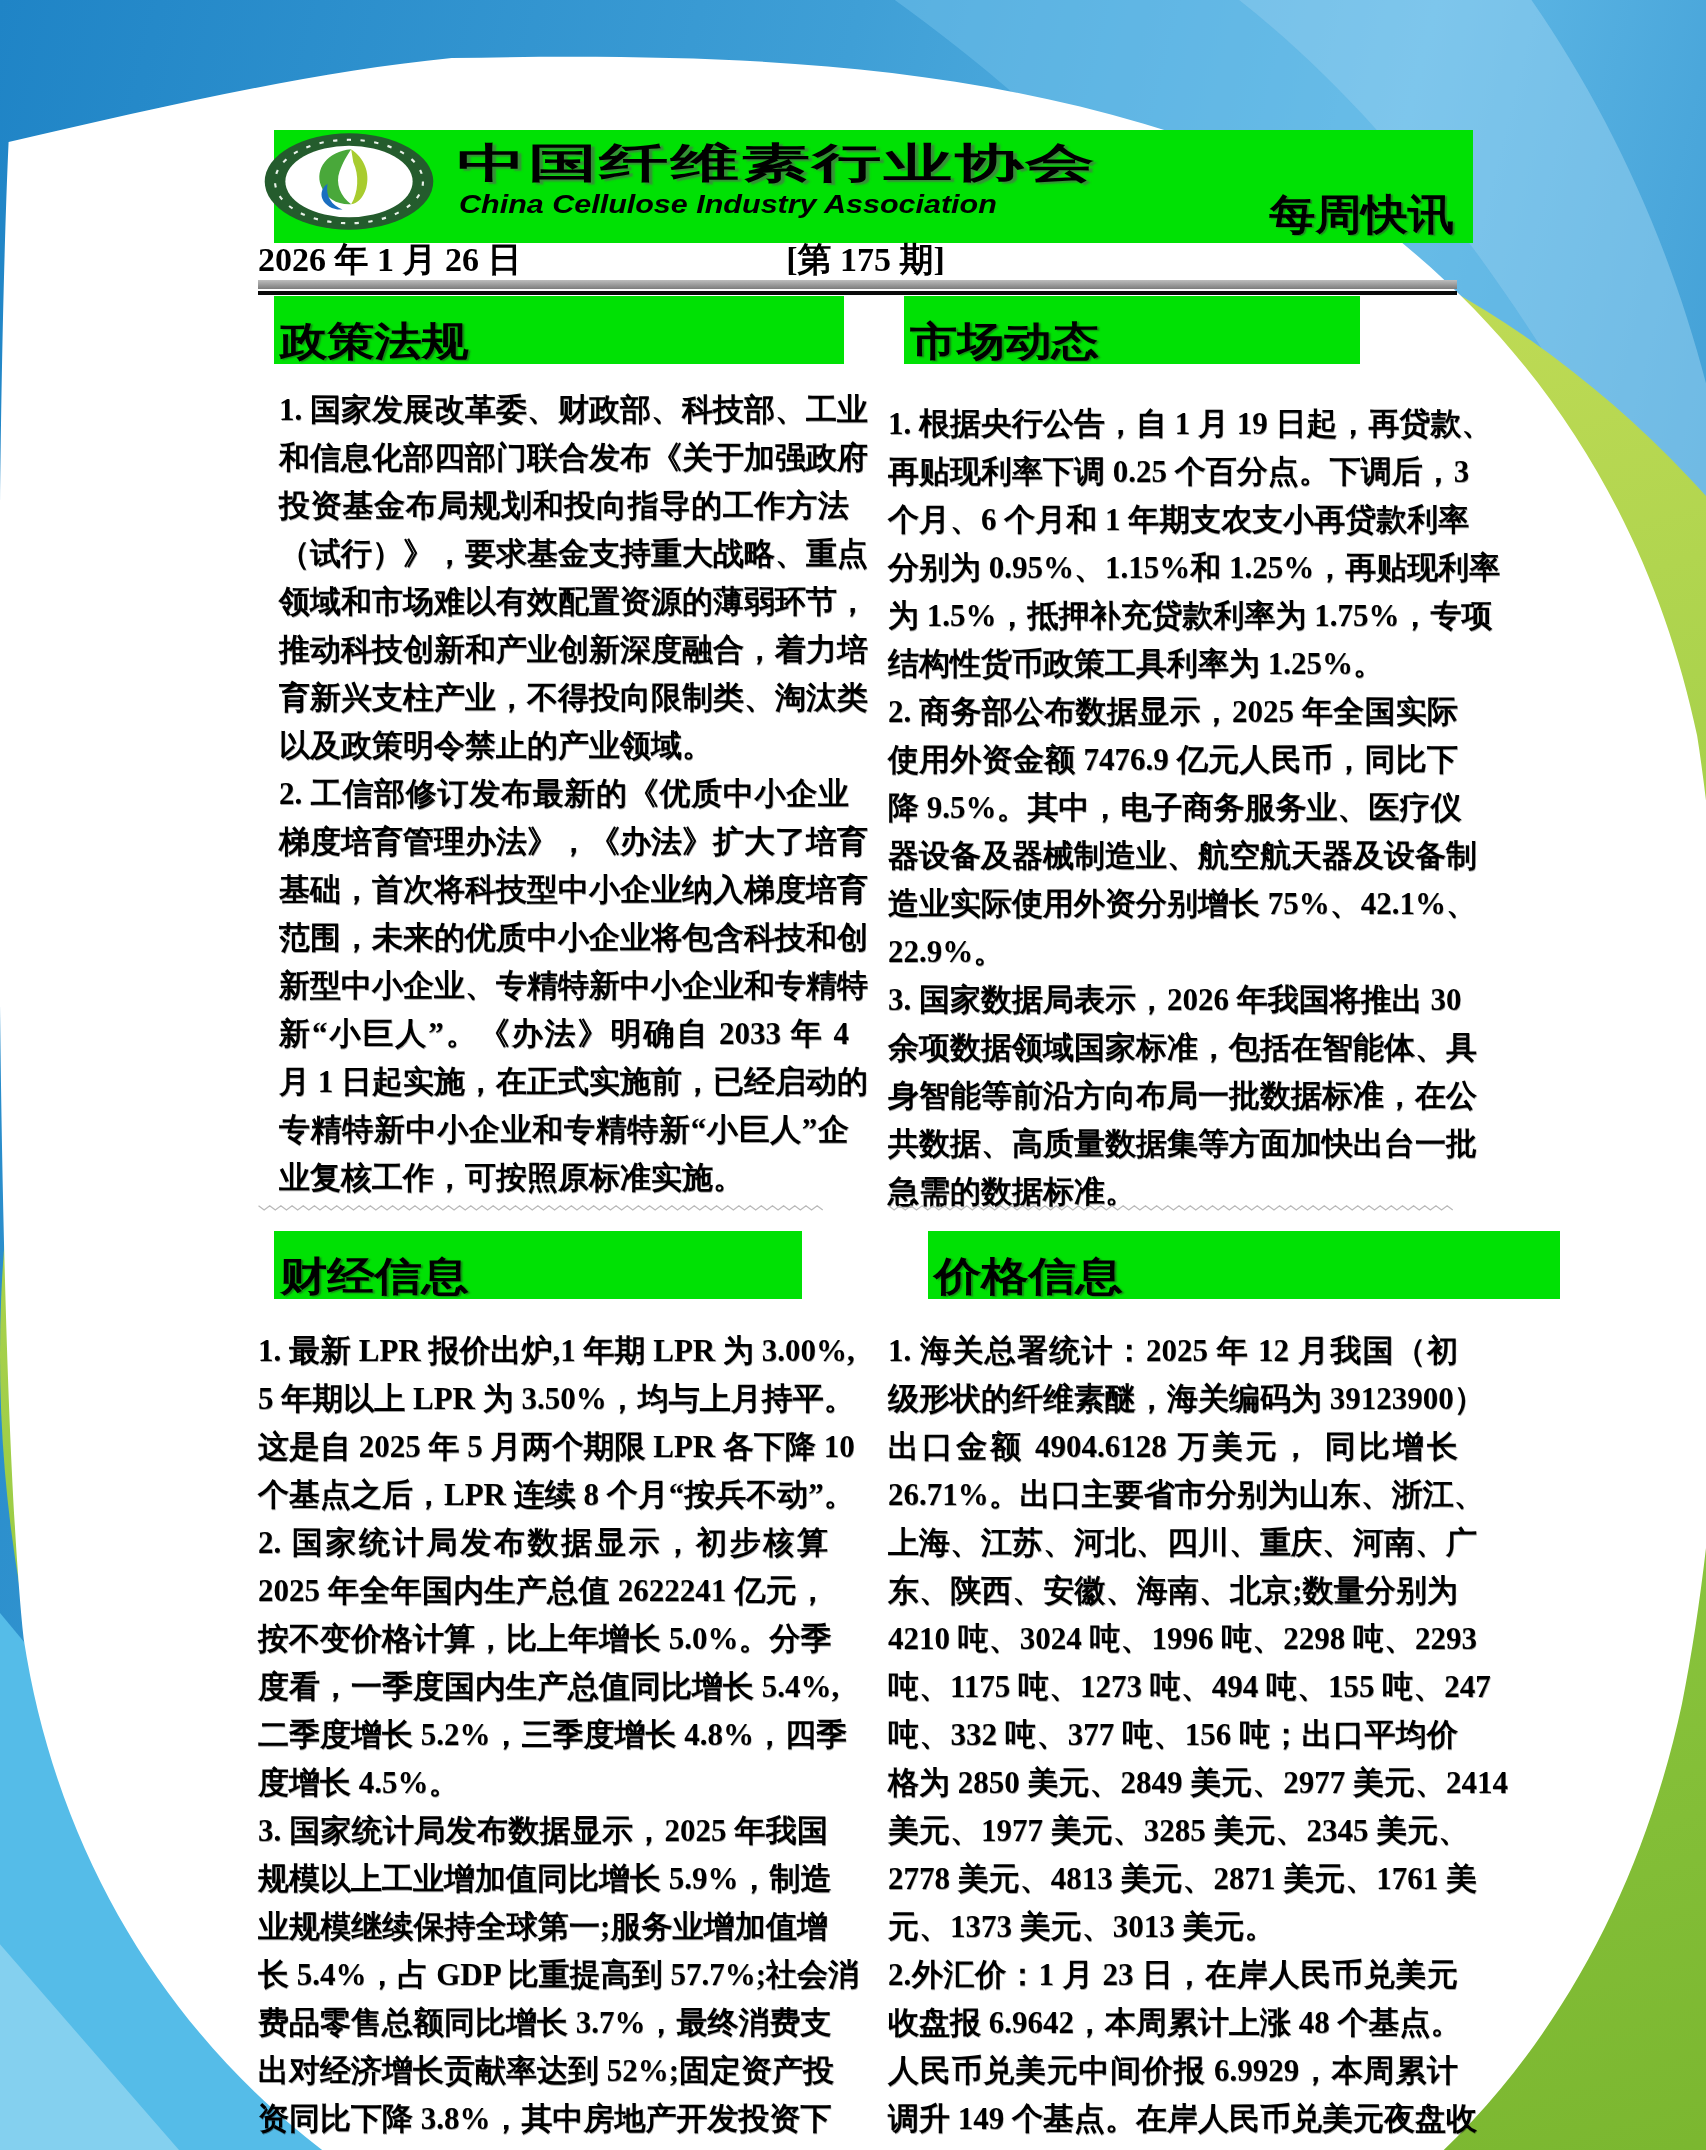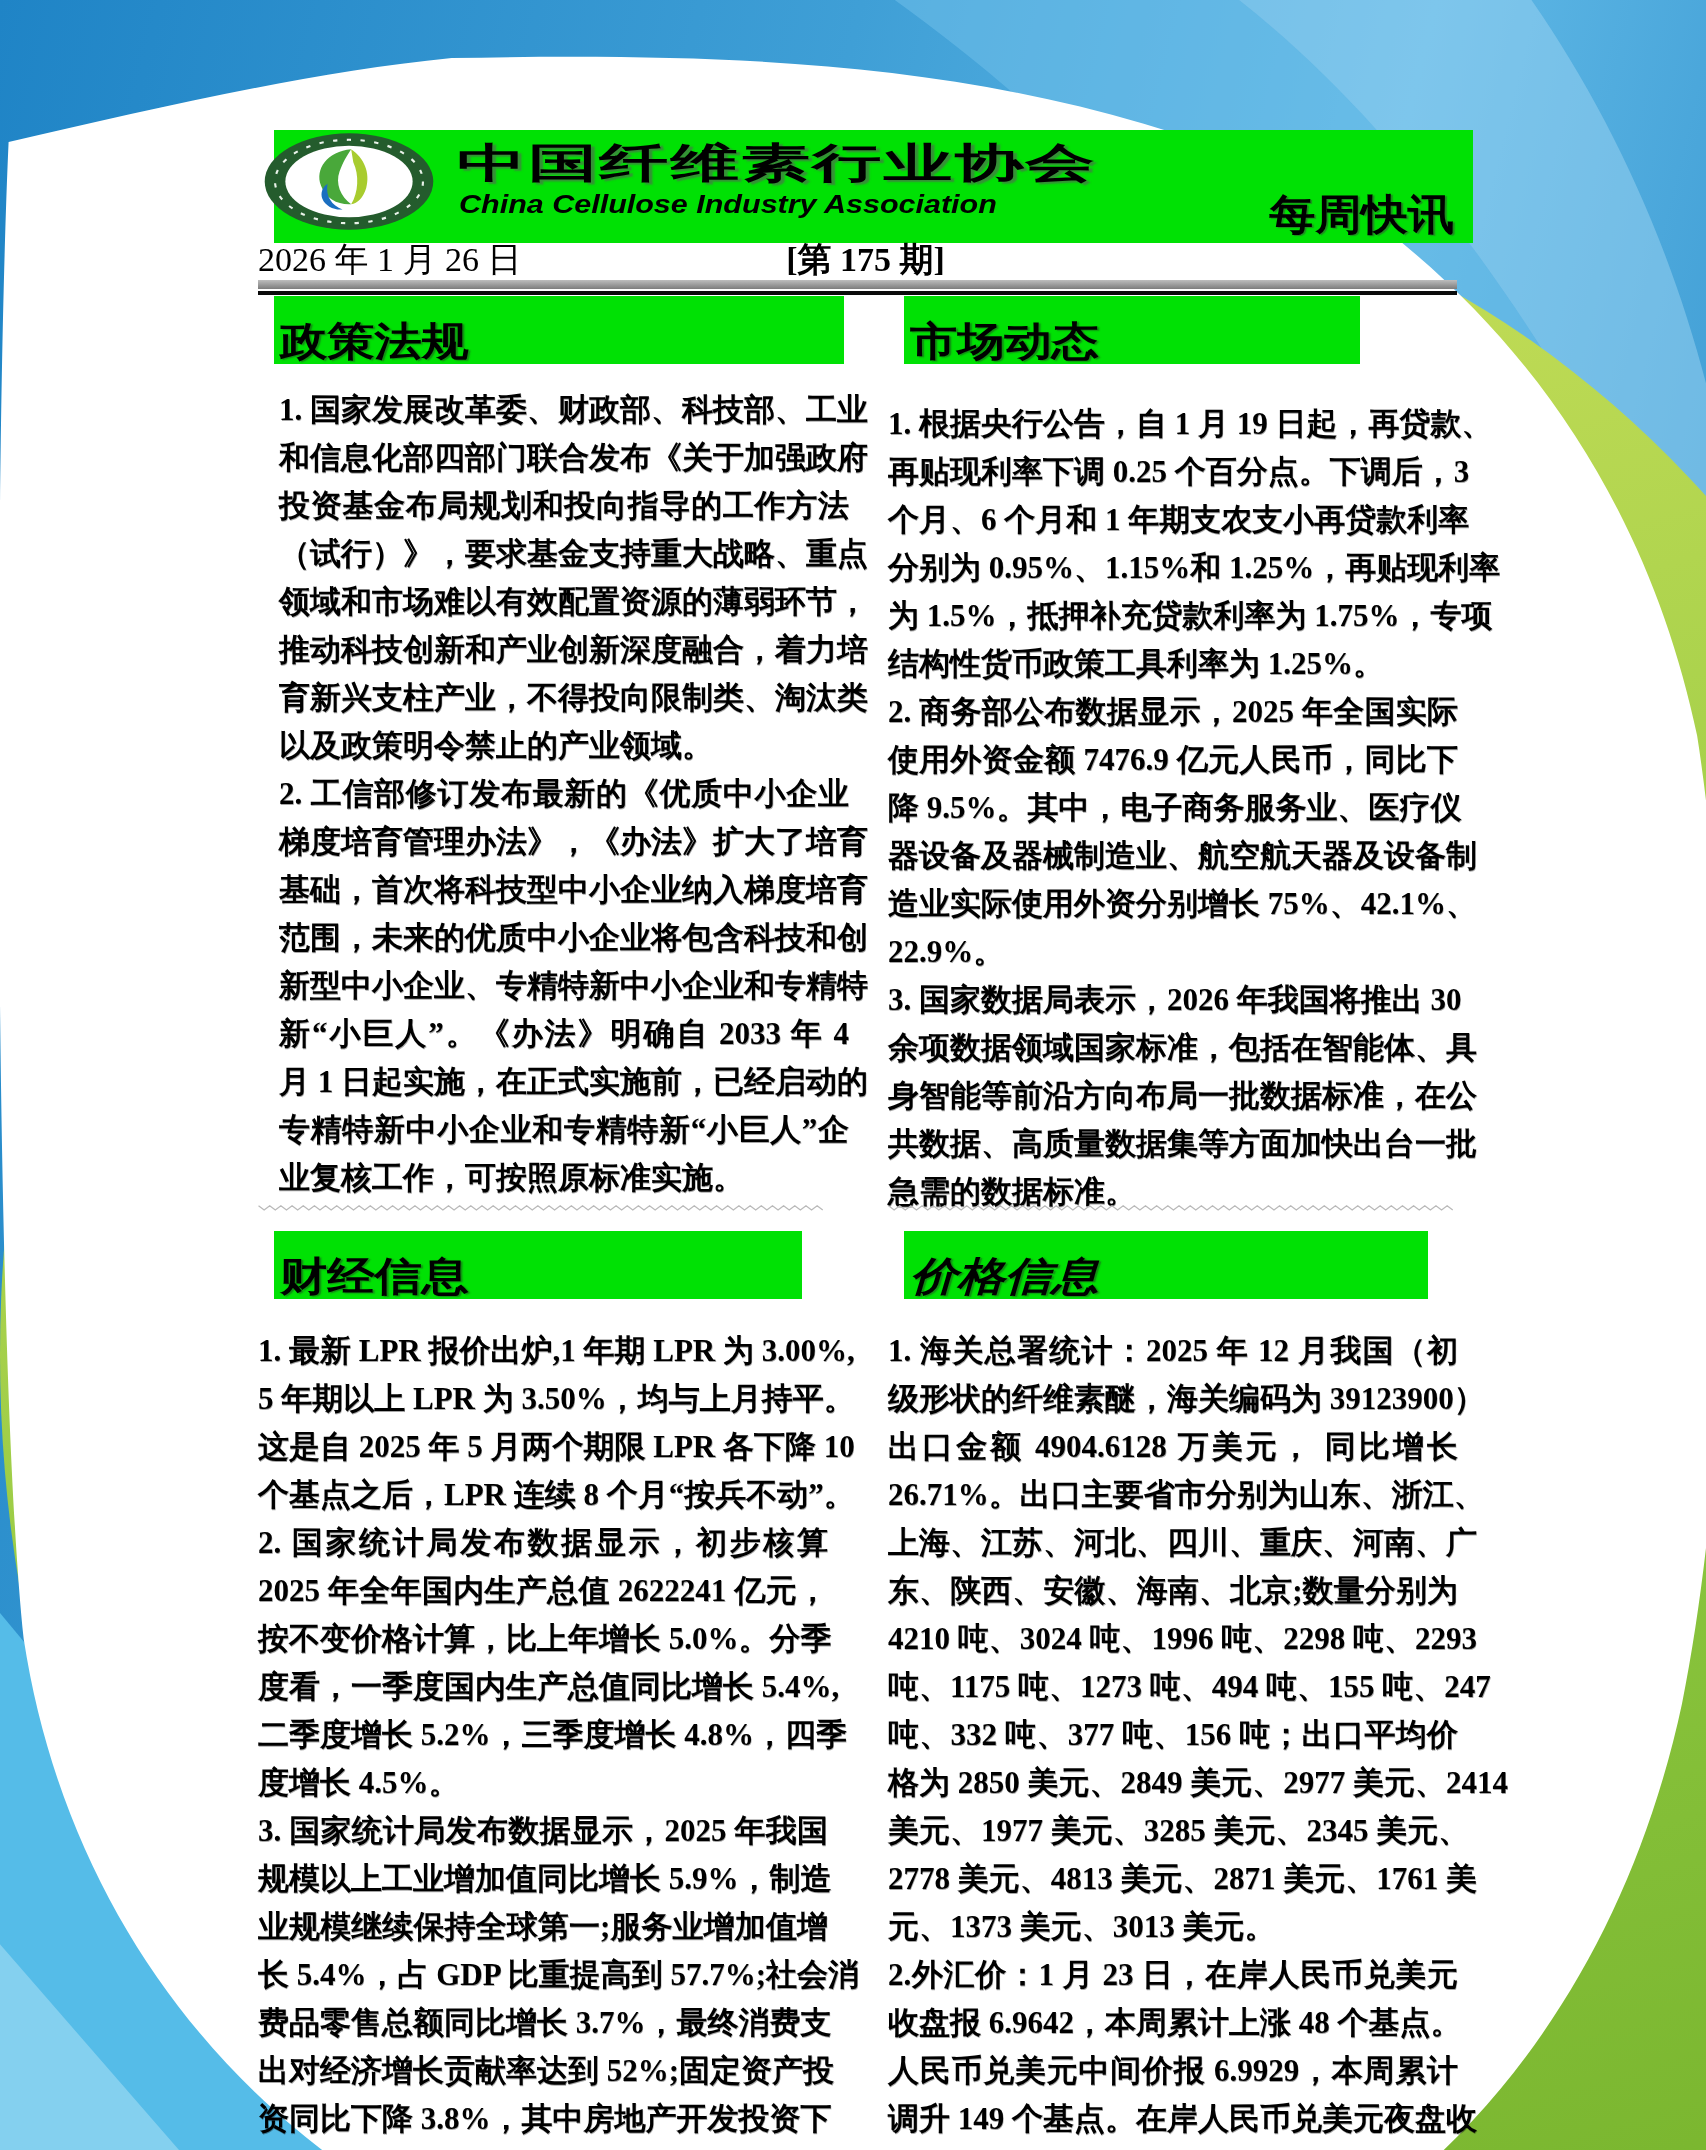--- a/index.html
+++ b/index.html
@@ -12,21 +12,21 @@
   .org-cn{left:457px;top:143px;font-size:41px;font-weight:800;color:#000;
           transform:scaleX(1.68);transform-origin:left top;white-space:nowrap;
           letter-spacing:1.3px;text-shadow:2.2px 1.7px 1.3px rgba(90,90,90,.6);line-height:1;}
   .org-en{left:459px;top:192px;font-size:25px;font-weight:700;font-style:italic;
           font-family:"Liberation Sans","DejaVu Sans",sans-serif;color:#000;
           transform:scaleX(1.22);transform-origin:left top;white-space:nowrap;line-height:1;}
   .bulletin-wrap{left:258px;top:193px;width:1196px;text-align:right;}
   .bulletin{display:inline-block;font-size:42px;font-weight:800;color:#000;line-height:1.05;
           transform:scaleX(1.1);transform-origin:right top;white-space:nowrap;
           text-shadow:1.7px 1.3px 0.9px rgba(60,60,60,.5);}
-  .date{left:258px;top:243px;font-size:34px;font-weight:400;color:#000;white-space:nowrap;line-height:1;}
+  .date{left:258px;top:243px;font-size:34px;font-weight:700;color:#000;white-space:nowrap;line-height:1;}
   .issue-wrap{left:266px;top:243px;width:1199px;text-align:center;}
   .issue{font-size:34px;font-weight:700;color:#000;white-space:nowrap;line-height:1;}
   .gray-bar{left:258px;top:280px;width:1199px;height:8.6px;
             background:linear-gradient(#bdbdbd,#7c7c7c);}
   .black-bar{left:258px;top:291px;width:1199px;height:3.9px;background:#0b0b0b;}
   
   .sec-hdr{height:68px;}
   .sec-hdr .t{position:absolute;left:6px;bottom:1.7px;font-size:40px;font-weight:800;color:#000;
               transform:scaleX(1.18);transform-origin:left bottom;white-space:nowrap;line-height:1;
               text-shadow:1.7px 1.3px 1.3px rgba(40,40,40,.45);}
@@ -107,21 +107,21 @@
 
   <div class="abs sec-hdr green" style="left:258px;top:296px;width:570px;">
     <span class="t">政策法规</span>
   </div>
   <div class="abs sec-hdr green" style="left:888px;top:296px;width:456px;">
     <span class="t">市场动态</span>
   </div>
   <div class="abs sec-hdr green" style="left:258px;top:1231px;width:528px;">
     <span class="t">财经信息</span>
   </div>
-  <div class="abs sec-hdr green" style="left:888px;top:1231px;width:524px;font-style:italic;">
+  <div class="abs sec-hdr green" style="left:912px;top:1231px;width:632px;">
     <span class="t">价格信息</span>
   </div>
 
   <div class="abs sec-body" id="body-0" style="left:258px;top:386px;margin-left:21px;">
       <div class="line">1. 国家发展改革委、财政部、科技部、工业</div>
       <div class="line">和信息化部四部门联合发布《关于加强政府</div>
       <div class="line">投资基金布局规划和投向指导的工作方法</div>
       <div class="line">（试行）》，要求基金支持重大战略、重点</div>
       <div class="line">领域和市场难以有效配置资源的薄弱环节，</div>
       <div class="line">推动科技创新和产业创新深度融合，着力培</div>

